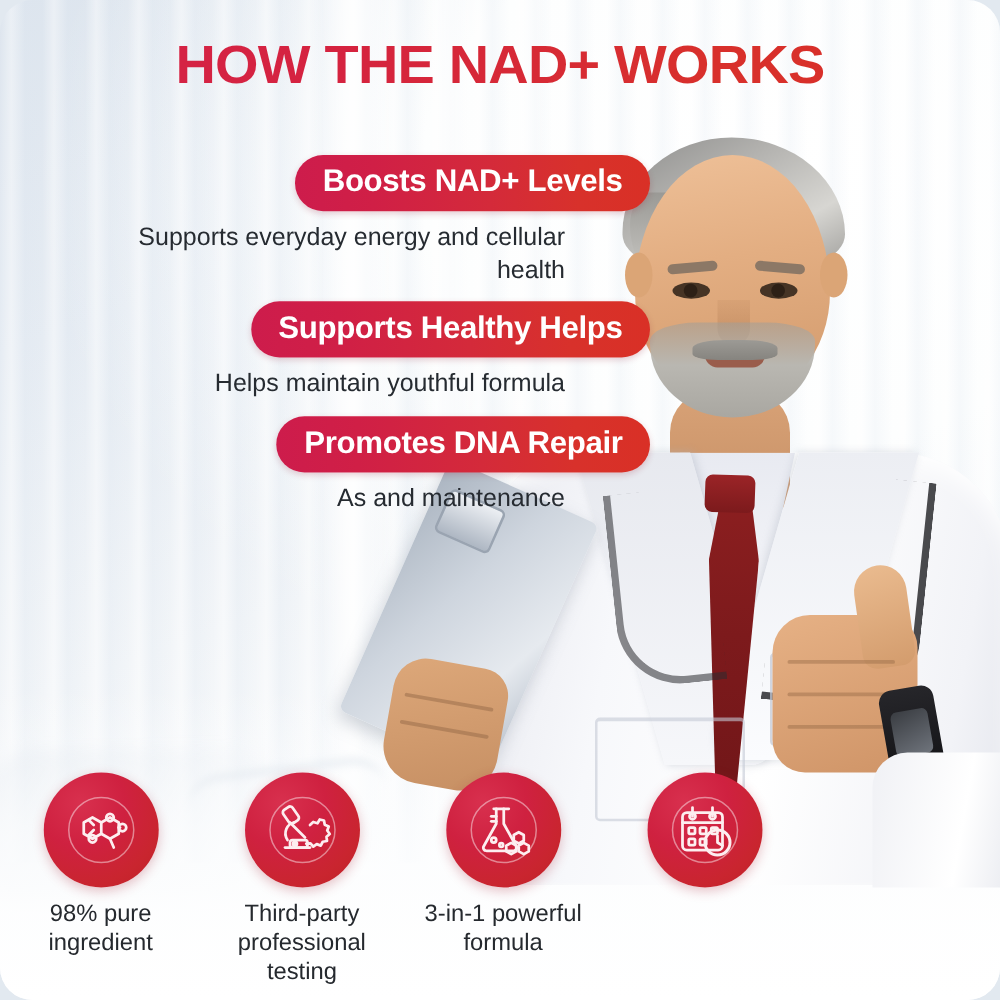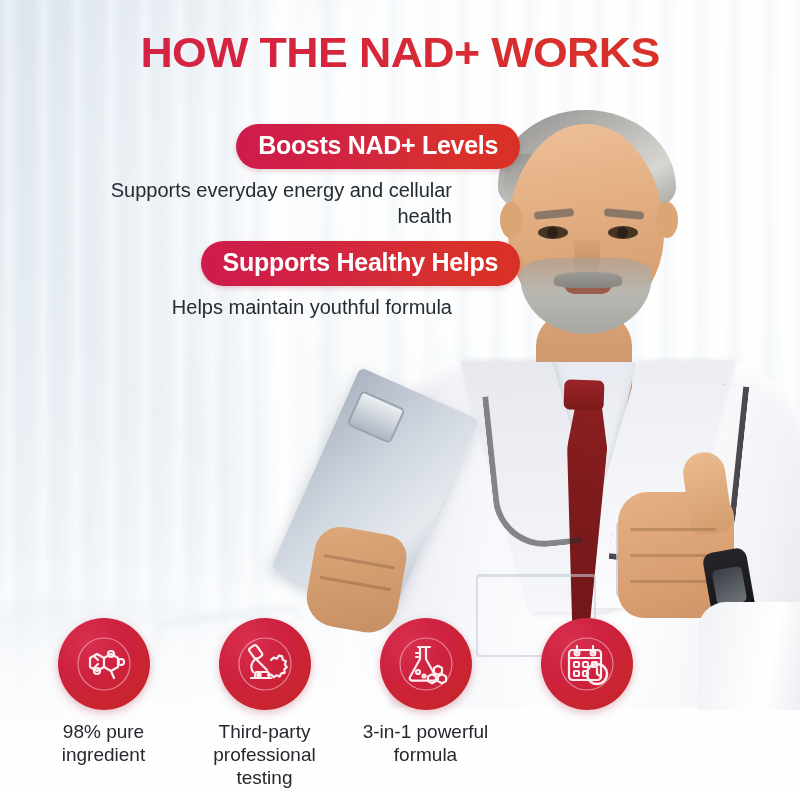--- a/index.html
+++ b/index.html
@@ -1,21 +1,21 @@
 <!DOCTYPE html>
 <html><head>
 <meta charset="utf-8">
 <style>
   html,body{margin:0;padding:0;}
   body{
     width:800px;height:800px;overflow:hidden;
     font-family:"Liberation Sans","DejaVu Sans",sans-serif;
     background:#e2e9f0;
   }
-  .stage{position:relative;width:800px;height:800px;overflow:hidden;}
+  .stage{position:relative;width:800px;height:800px;overflow:hidden;border-radius:26px;}
 
   
   .bg-base{
     position:absolute;inset:0;
     background:
       radial-gradient(120% 90% at 78% 18%, #ffffff 0%, #fdfefe 30%, rgba(255,255,255,0) 62%),
       linear-gradient(160deg,#dde5ee 0%,#e6ecf3 26%,#f2f5f8 52%,#fbfcfd 74%,#ffffff 100%);
   }
   .bg-blinds{
     position:absolute;left:0;top:0;width:800px;height:690px;
@@ -200,21 +200,21 @@
     box-shadow:0 2px 5px rgba(150,30,55,.22);
     white-space:nowrap;
   }
   .benefit-desc{
     margin:9px 0 0 52px;color:#262b31;font-size:20px;line-height:1.28;max-width:400px;
   }
 
   
   .features{
     position:absolute;left:0;top:618px;width:644px;
-    display:flex;justify-content:flex-start;align-items:flex-start;padding-left:23px;
+    display:flex;justify-content:flex-start;align-items:flex-start;
   }
   .feature{width:190px;text-align:center;}
   .fcircle{
     width:92px;height:92px;margin:0 auto;border-radius:50%;
     background:radial-gradient(circle at 32% 26%,#d8304e 0%,#cf2140 38%,#c9252f 72%,#bf2027 100%);
     display:flex;align-items:center;justify-content:center;
     box-shadow:0 3px 9px rgba(170,35,55,.28);
   }
   .fcircle svg{display:block;}
   .fcaption{
@@ -281,20 +281,24 @@
     </div>
 
     <div class="benefit">
       <div class="pill">Supports Healthy Helps</div>
       <div class="benefit-desc">Helps maintain youthful formula</div>
     </div>
 
     <div class="benefit">
     </div>
 
+    <div class="benefit">
+      <div class="pill">Promotes DNA Repair</div>
+      <div class="benefit-desc">As and maintenance</div>
+    </div>
 
   </div>
 
   <div class="features">
 
     <div class="feature">
       <div class="fcircle">
         <svg width="56" height="56" viewBox="0 0 56 56" fill="none" stroke="#fdeef0" stroke-width="2.2" stroke-linecap="round" stroke-linejoin="round">
           <circle cx="28" cy="28" r="26" stroke="rgba(255,255,255,.45)" stroke-width="1.2"></circle>
           <path d="M14 22 L21 18 L28 22 L28 31 L21 35 L14 31 Z"></path>

